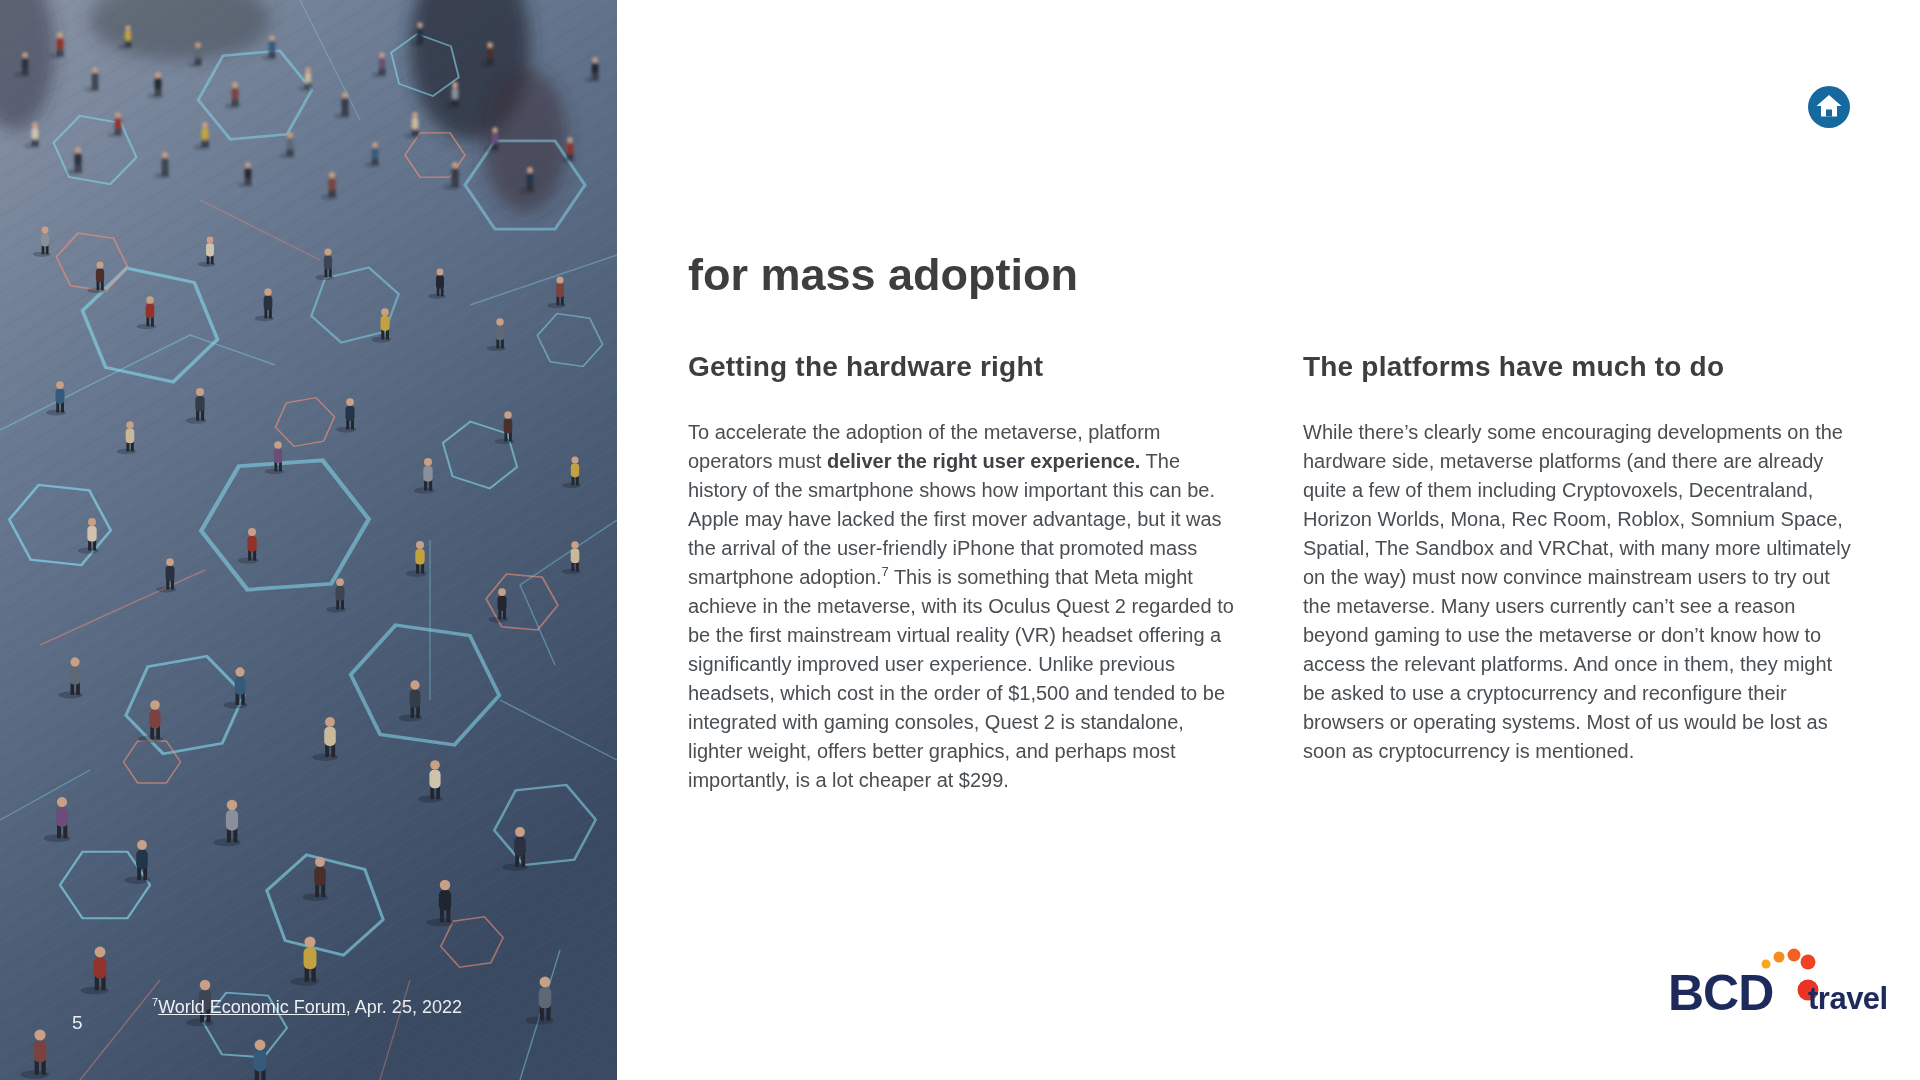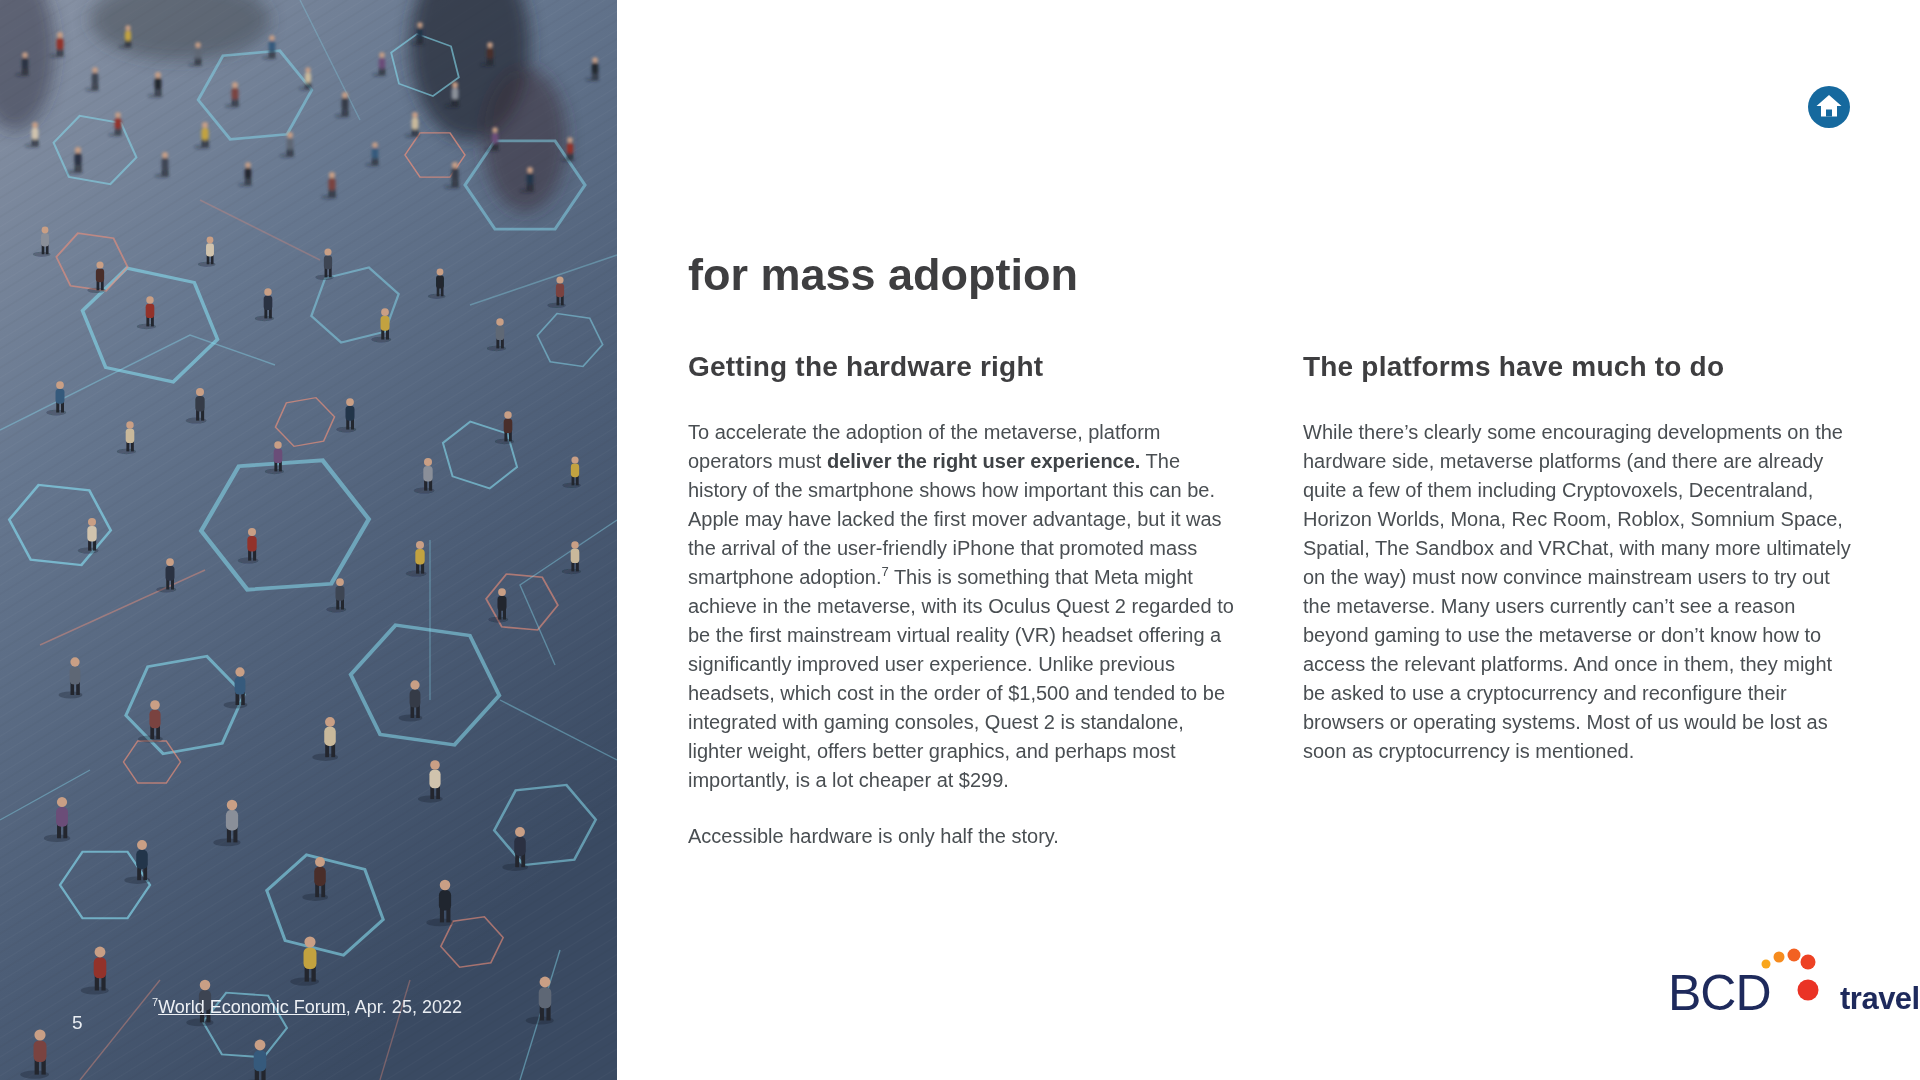--- a/index.html
+++ b/index.html
@@ -34,24 +34,24 @@
     margin:0 0 34px 0;font-size:28px;line-height:34px;font-weight:800;color:#3e3e40;letter-spacing:.2px;
   }
   .col p{margin:0;font-size:20px;line-height:29px;color:#494e52;}
   .col p.second{margin-top:27px;}
   .col b{font-weight:800;color:#3f4347;}
   sup.fn-ref{font-size:13px;line-height:0;}
 
   
   .logo{position:absolute;left:1668px;top:948px;width:210px;height:78px;}
   .logo .bcd{
-    position:absolute;left:0;bottom:8px;font-size:50px;font-weight:400;color:#1e2a5c;letter-spacing:-1px;line-height:1;
+    position:absolute;left:0;bottom:8px;font-size:50px;font-weight:700;color:#1e2a5c;letter-spacing:-1px;line-height:1;
   }
   .logo .travel{
-    position:absolute;left:172px;bottom:12px;font-size:31px;font-weight:800;color:#1e2a5c;line-height:1;letter-spacing:-.5px;
+    position:absolute;left:140px;bottom:12px;font-size:31px;font-weight:800;color:#1e2a5c;line-height:1;letter-spacing:-.5px;
   }
   .logo .dots{position:absolute;left:84px;top:-2px;}
 </style>
 </head>
 <body>
 
 <div class="page">
 
   <div class="photo-panel">
     <svg id="photo-svg" width="617" height="1080" viewBox="0 0 617 1080" xmlns="http://www.w3.org/2000/svg">
@@ -225,21 +225,20 @@
   </button>
 
   <h1 class="doc-title">
     <span>for mass adoption</span>
   </h1>
 
   <div class="cols">
     <div class="col">
       <h2>Getting the hardware right</h2>
       <p><span>To accelerate the adoption of the metaverse, platform operators must </span><b>deliver the right user experience.</b><span> The history of the smartphone shows how important this can be. Apple may have lacked the first mover advantage, but it was the arrival of the user-friendly iPhone that promoted mass smartphone adoption.</span><sup class="fn-ref">7</sup><span> This is something that Meta might achieve in the metaverse, with its Oculus Quest 2 regarded to be the first mainstream virtual reality (VR) headset offering a significantly improved user experience. Unlike previous headsets, which cost in the order of $1,500 and tended to be integrated with gaming consoles, Quest 2 is standalone, lighter weight, offers better graphics, and perhaps most importantly, is a lot cheaper at $299.</span></p>
-      <p class="second">Accessible hardware is only half the story.</p>
     </div>
     <div class="col">
       <h2>The platforms have much to do</h2>
       <p>While there’s clearly some encouraging developments on the hardware side, metaverse platforms (and there are already quite a few of them including Cryptovoxels, Decentraland, Horizon Worlds, Mona, Rec Room, Roblox, Somnium Space, Spatial, The Sandbox and VRChat, with many more ultimately on the way) must now convince mainstream users to try out the metaverse. Many users currently can’t see a reason beyond gaming to use the metaverse or don’t know how to access the relevant platforms. And once in them, they might be asked to use a cryptocurrency and reconfigure their browsers or operating systems. Most of us would be lost as soon as cryptocurrency is mentioned.</p>
     </div>
   </div>
 
   <div class="logo">
     <span class="bcd">BCD</span>
     <svg class="dots" width="100" height="78" viewBox="0 0 100 78">

